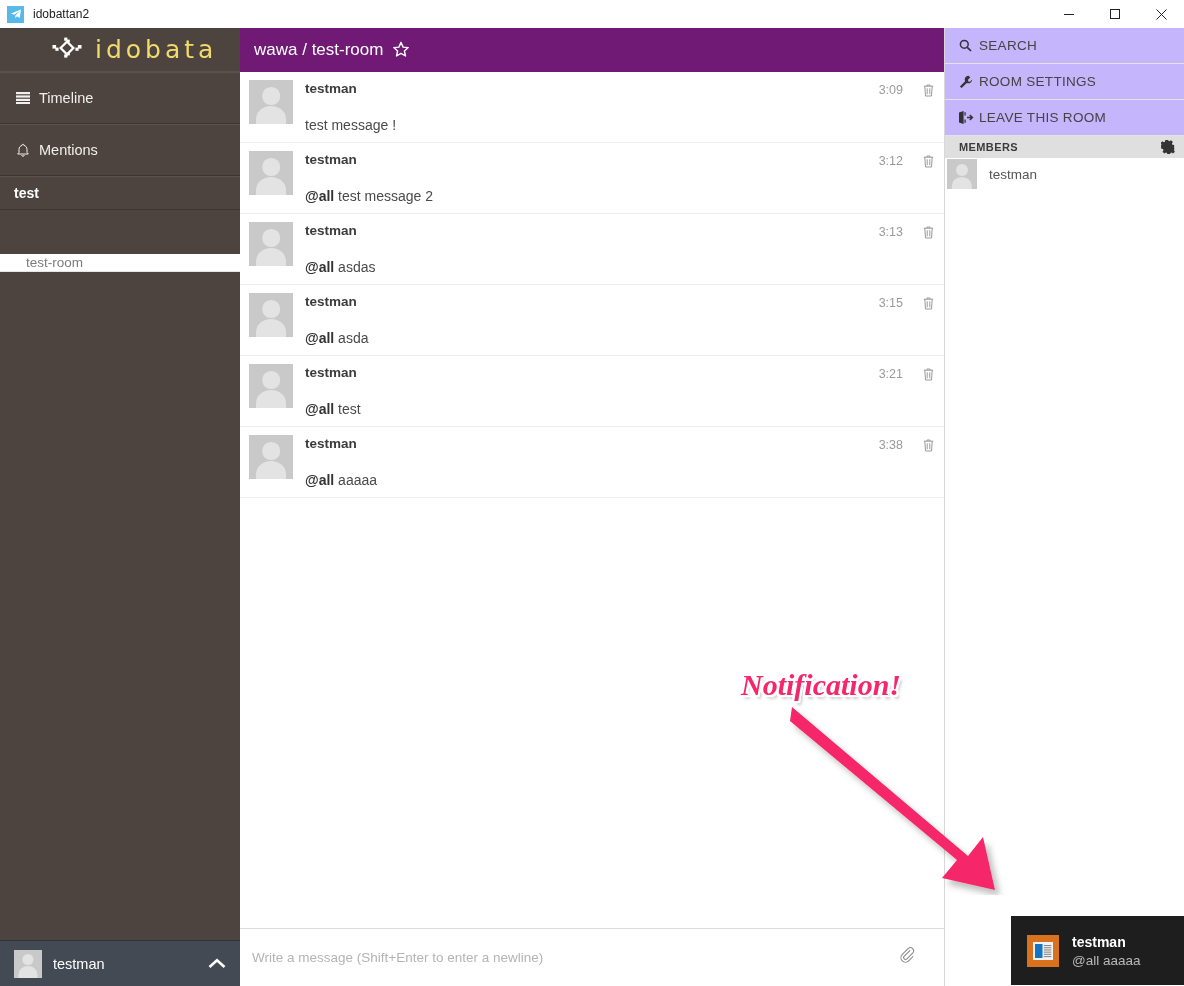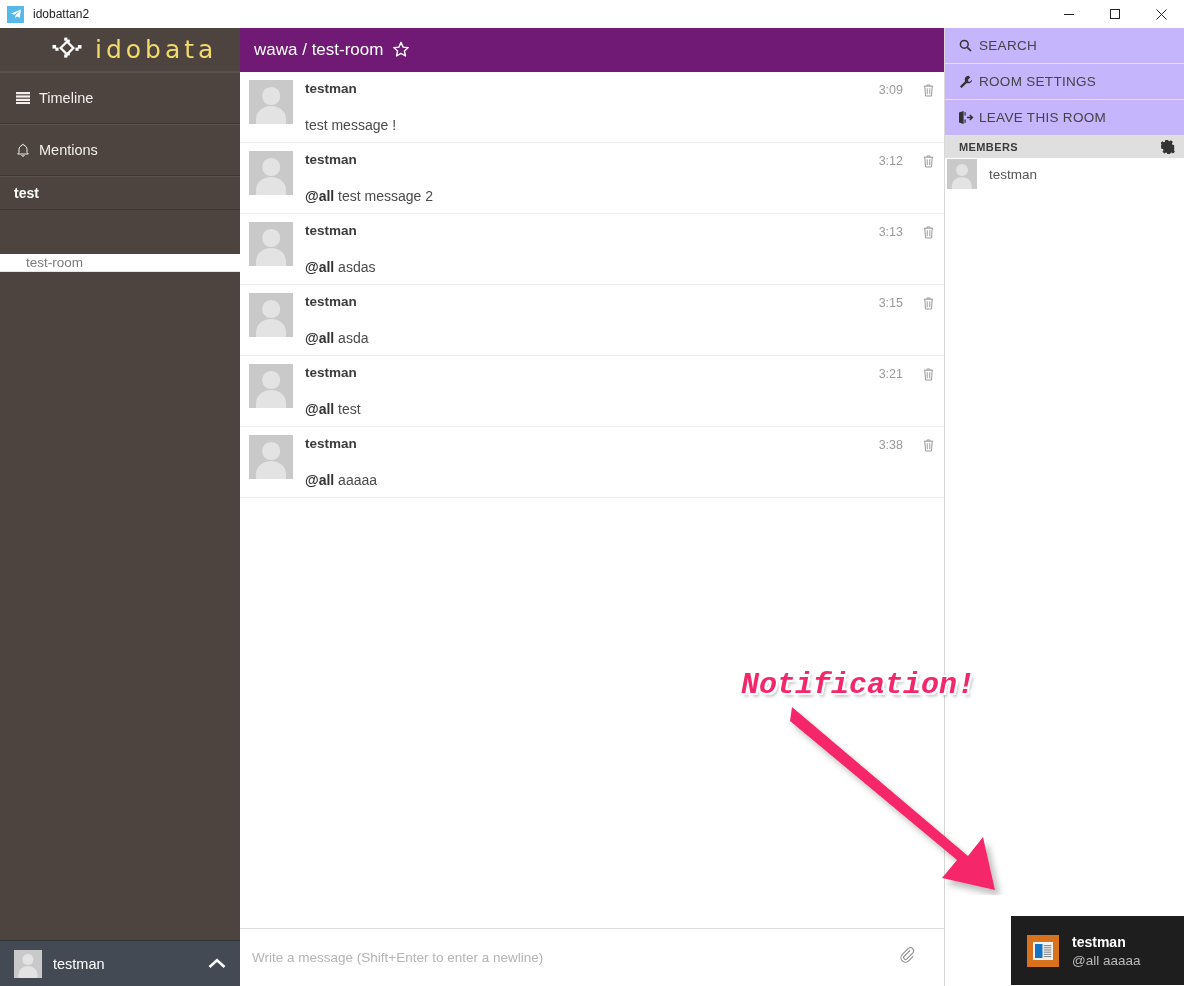--- a/index.html
+++ b/index.html
@@ -149,21 +149,21 @@
   .rp-section .gear { margin-left: auto; cursor: pointer; display: flex; }
   .member-row { display: flex; align-items: center; height: 32px; }
   .member-row .avatar { width: 30px; height: 30px; margin-left: 2px; }
   .member-name { margin-left: 12px; font-size: 13.5px; color: #555; }
 
   
   .anno-text {
     position: absolute; left: 741px; top: 668px;
     font-size: 30px; font-weight: bold; font-style: italic;
     color: #f5276b;
-    font-family: Liberation Mono, monospace;
+    font-family: Liberation Serif, serif;
     text-shadow:
       -2px -2px 0 #fff, 2px -2px 0 #fff, -2px 2px 0 #fff, 2px 2px 0 #fff,
       0 -2px 0 #fff, 0 2px 0 #fff, -2px 0 0 #fff, 2px 0 0 #fff,
       3px 4px 3px rgba(0,0,0,.22);
     pointer-events: none; white-space: nowrap;
   }
   .anno-arrow { position: absolute; left: 790px; top: 705px; pointer-events: none; }
 
   
   .toast {

